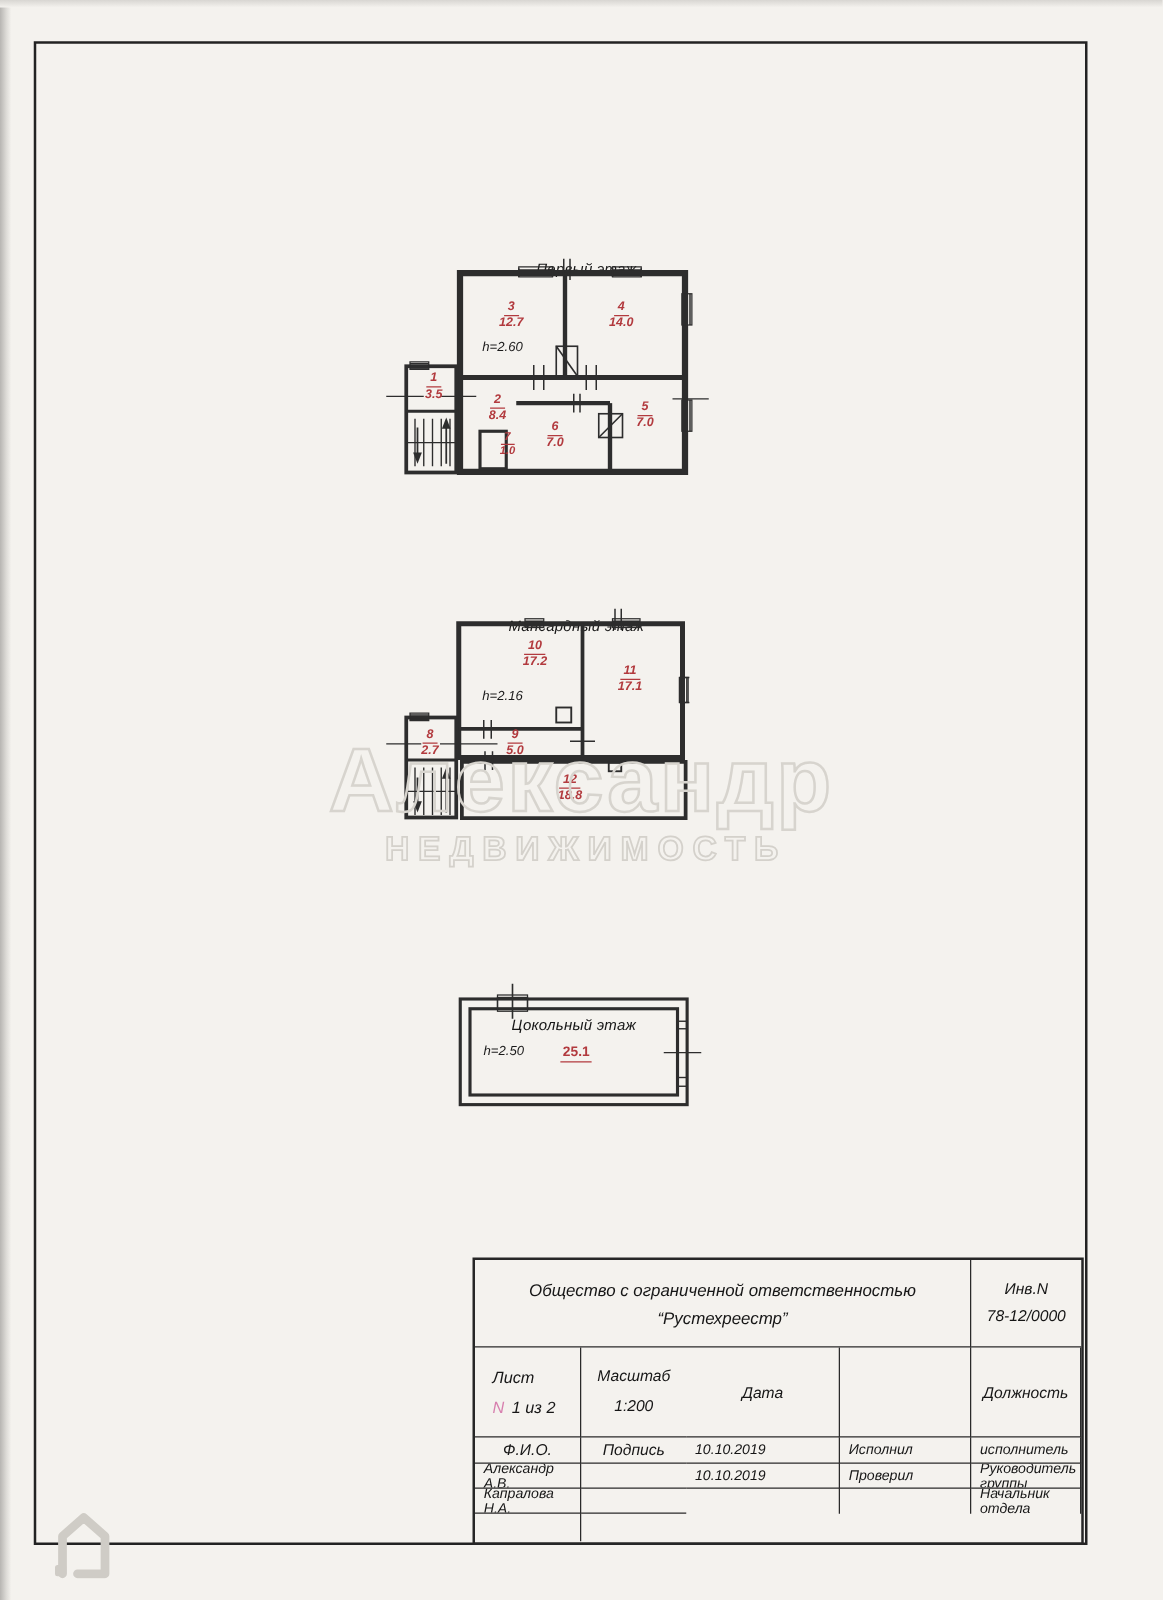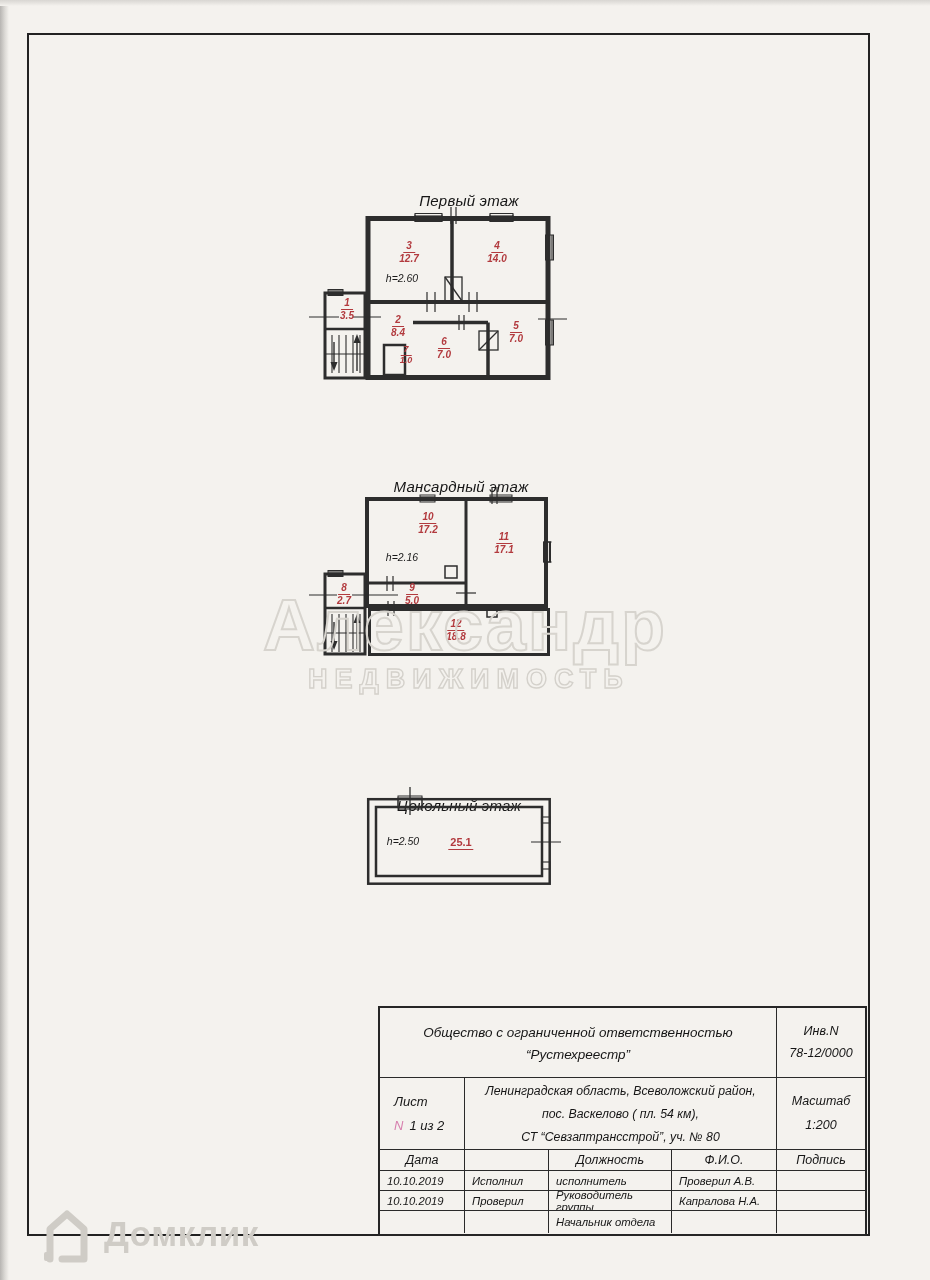--- a/index.html
+++ b/index.html
@@ -17,22 +17,23 @@
   .scan-edge-top {
     position:absolute; left:0; top:0; width:930px; height:6px;
     background:linear-gradient(180deg,#d8d6d2,#f4f2ee);
   }
   .page-border {
     position:absolute; left:27px; top:33px; width:843px; height:1203px;
     border:2px solid #222;
   }
   .plan-title {
     position:absolute; transform:translateX(-50%);
-    font-style:italic; font-size:15px; color:#161616; white-space:nowrap;
+    font-style:italic; font-size:12px; color:#161616; white-space:nowrap;
     letter-spacing:.2px;
+    margin-top:16px;
   }
   svg.plan { position:absolute; overflow:visible; }
   svg.plan line, svg.plan rect, svg.plan path, svg.plan polyline {
     stroke:#2d2d2d; fill:none;
   }
   svg.plan polygon { fill:#2d2d2d; stroke:none; }
   .room-label {
     position:absolute; transform:translateX(-50%);
     display:flex; flex-direction:column; align-items:center;
     color:#b23a3e; font-style:italic; font-weight:bold;
@@ -293,58 +294,52 @@
 <div class="area-label" style="left:461px; top:836px">25.1</div>
 
 <div class="wm1">Александр</div>
 <div class="wm2">НЕДВИЖИМОСТЬ</div>
 
 <div class="domclick">
   <svg width="56" height="58" viewBox="0 0 56 58">
     <path d="M 12,54 L 12,24 L 29,9 L 46,24 L 46,54 L 24,54" fill="none" stroke="#cfccc6" stroke-width="7" stroke-linecap="round" stroke-linejoin="round"></path>
     <rect x="6" y="47" width="9" height="9" rx="2" fill="#cfccc6"></rect>
   </svg>
-  <span class="dm-text">Домклик</span>
 </div>
 
 <div class="tblock">
 
   <div class="tc br bb ccen ccol org-cell">
     <div>Общество с ограниченной ответственностью</div>
     <div>“Рустехреестр”</div>
   </div>
   <div class="tc bb ccen ccol inv-cell">
     <div>Инв.N</div>
     <div>78-12/0000</div>
   </div>
 
   <div class="tc br bb ccol sheet-cell">
     <div>Лист</div>
     <div><span class="pinkN">N</span><span>1 из 2</span></div>
   </div>
-  <div class="tc br bb ccen ccol addr-cell">
-    <div>Ленинградская область, Всеволожский район,</div>
-    <div>пос. Васкелово ( пл. 54 км),</div>
-    <div>СТ “Севзаптрансстрой”, уч. № 80</div>
-  </div>
   <div class="tc bb ccen ccol scale-cell">
     <div>Масштаб</div>
     <div>1:200</div>
   </div>
 
   <div class="tc br bb ccen hdr">Дата</div>
   <div class="tc br bb hdr"></div>
   <div class="tc br bb ccen hdr">Должность</div>
   <div class="tc br bb ccen hdr">Ф.И.О.</div>
   <div class="tc bb ccen hdr">Подпись</div>
 
   <div class="tc br bb cpad drow">10.10.2019</div>
   <div class="tc br bb cpad drow">Исполнил</div>
   <div class="tc br bb cpad drow">исполнитель</div>
-  <div class="tc br bb cpad drow">Проверил А.В.</div>
+  <div class="tc br bb cpad drow">Александр А.В.</div>
   <div class="tc bb drow"></div>
 
   <div class="tc br bb cpad drow">10.10.2019</div>
   <div class="tc br bb cpad drow">Проверил</div>
   <div class="tc br bb cpad drow">Руководитель группы</div>
   <div class="tc br bb cpad drow">Капралова Н.А.</div>
   <div class="tc bb drow"></div>
 
   <div class="tc br cpad drow"></div>
   <div class="tc br cpad drow"></div>

